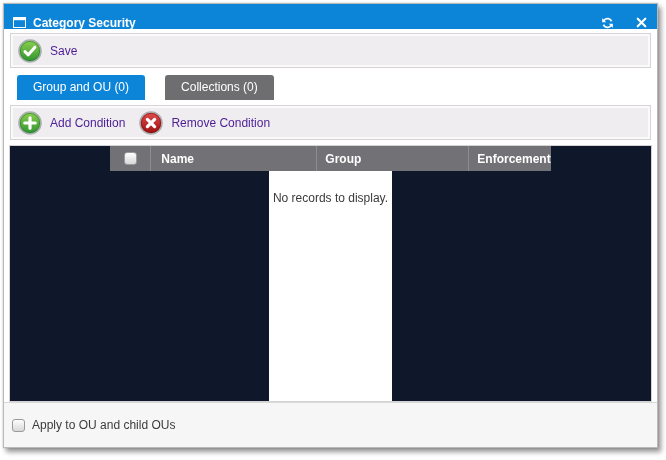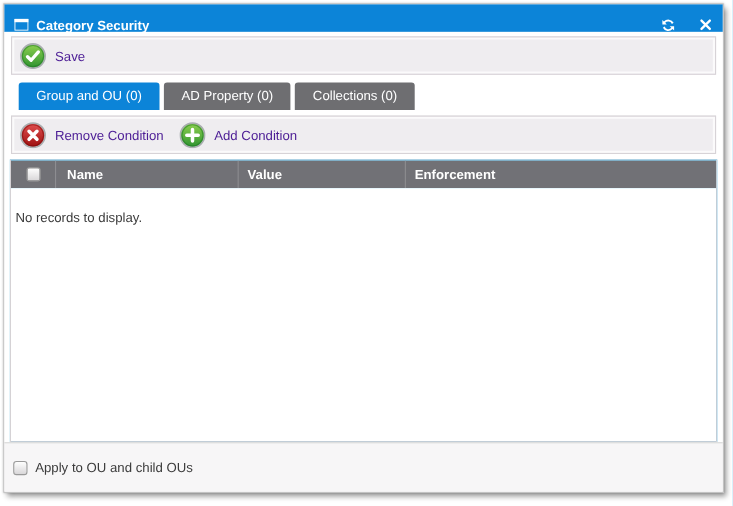--- a/index.html
+++ b/index.html
@@ -26,30 +26,30 @@
   .bar {
     flex:none; height:35px; background:#efedf0;
     border:1px solid #d7d3d7; box-shadow:inset 0 0 0 2px #fbfafb;
     display:flex; align-items:center; padding:0 7px; margin:1px 1px 0 1px;
   }
   .cmd {
     display:flex; align-items:center; gap:8px;
     color:#4c1d95; font-size:12px; cursor:default;
   }
   .cmd + .cmd { margin-left:14px; }
-  .tabstrip { flex:none; margin:7px 0 0 8px; display:flex; gap:4px; }
+  .tabstrip { flex:none; margin:7px 0 0 8px; display:flex; gap:20px; }
   .tab {
     font-size:12px; color:#ffffff; background:#6e6e71;
     padding:5px 16px 6px 16px; border-radius:3px 3px 0 0; cursor:default;
   }
   .tab.active { background:#0c84d8; }
   .toolbar2 { margin-top:5px; }
   .grid {
     flex:1; margin-top:5px; border:1px solid #d5d2d5;
-    display:flex; flex-direction:column; background:#0ea5e9; overflow:hidden;
+    display:flex; flex-direction:column; background:#0f172a; overflow:hidden;align-items:center;
   }
   .grid-header {
     flex:none; height:25px; background:#717176; display:flex; align-items:stretch;
     color:#ffffff; font-size:12px; font-weight:bold;
   }
   .gh-cell { display:flex; align-items:center; border-right:1px solid #8d8d91; }
   .gh-check { width:41px; justify-content:center; }
   .gh-name  { width:166px; padding-left:10px; }
   .gh-value { width:152px; padding-left:8px; }
   .gh-enf   { flex:1; padding-left:8px; border-right:none; }
@@ -108,66 +108,65 @@
             <circle cx="12" cy="12" r="9.6" fill="none" stroke="#1d7a22" stroke-width="1" opacity="0.55"></circle>
             <path d="M7 12.6l3.3 3.2 6.6-7.6" stroke="#ffffff" stroke-width="3" fill="none" stroke-linecap="round" stroke-linejoin="round"></path>
           </svg>
         </span>
         <span>Save</span>
       </div>
     </div>
 
     <div class="tabstrip">
       <div class="tab active">Group and OU (0)</div>
-      <div class="tab">AD Property (0)</div>
       <div class="tab">Collections (0)</div>
     </div>
 
     <div class="bar toolbar2">
+      <div class="cmd">
+        <span style="display:flex">
+          <svg width="24" height="24" viewBox="0 0 24 24">
+            <defs>
+              <linearGradient id="gAdd" x1="0" y1="0" x2="0" y2="1">
+                <stop offset="0" stop-color="#8fd14f"></stop>
+                  <stop offset="1" stop-color="#2d9230"></stop>
+              </linearGradient>
+            </defs>
+            <circle cx="12" cy="12" r="11" fill="url(#gAdd)" stroke="#a9aeb0" stroke-width="1.6"></circle>
+            <circle cx="12" cy="12" r="9.6" fill="none" stroke="#1d7a22" stroke-width="1" opacity="0.55"></circle>
+            <path d="M12 6.8v10.4M6.8 12h10.4" stroke="#ffffff" stroke-width="3.2" stroke-linecap="round"></path>
+          </svg>
+        </span>
+        <span>Add Condition</span>
+      </div>
       <div class="cmd">
         <span style="display:flex">
           <svg width="24" height="24" viewBox="0 0 24 24">
             <defs>
               <linearGradient id="gRem" x1="0" y1="0" x2="0" y2="1">
                 <stop offset="0" stop-color="#e25050"></stop>
                   <stop offset="1" stop-color="#9c0e0e"></stop>
               </linearGradient>
             </defs>
             <circle cx="12" cy="12" r="11" fill="url(#gRem)" stroke="#a9aeb0" stroke-width="1.6"></circle>
             <circle cx="12" cy="12" r="9.6" fill="none" stroke="#7c0a0a" stroke-width="1" opacity="0.55"></circle>
             <path d="M8.4 8.4l7.2 7.2M15.6 8.4l-7.2 7.2" stroke="#ffffff" stroke-width="3.2" stroke-linecap="round"></path>
           </svg>
         </span>
         <span>Remove Condition</span>
       </div>
-      <div class="cmd">
-        <span style="display:flex">
-          <svg width="24" height="24" viewBox="0 0 24 24">
-            <defs>
-              <linearGradient id="gAdd" x1="0" y1="0" x2="0" y2="1">
-                <stop offset="0" stop-color="#8fd14f"></stop>
-                  <stop offset="1" stop-color="#2d9230"></stop>
-              </linearGradient>
-            </defs>
-            <circle cx="12" cy="12" r="11" fill="url(#gAdd)" stroke="#a9aeb0" stroke-width="1.6"></circle>
-            <circle cx="12" cy="12" r="9.6" fill="none" stroke="#1d7a22" stroke-width="1" opacity="0.55"></circle>
-            <path d="M12 6.8v10.4M6.8 12h10.4" stroke="#ffffff" stroke-width="3.2" stroke-linecap="round"></path>
-          </svg>
-        </span>
-        <span>Add Condition</span>
-      </div>
     </div>
 
     <div class="grid">
       <div class="grid-header">
         <div class="gh-cell gh-check">
           <span class="checkbox"></span>
         </div>
         <div class="gh-cell gh-name">Name</div>
-        <div class="gh-cell gh-value">Value</div>
+        <div class="gh-cell gh-value">Group</div>
         <div class="gh-cell gh-enf">Enforcement</div>
       </div>
       <div class="grid-body">
         <span>No records to display.</span>
       </div>
     </div>
   </div>
 
   <div class="footer">
     <div class="footer-inner">

